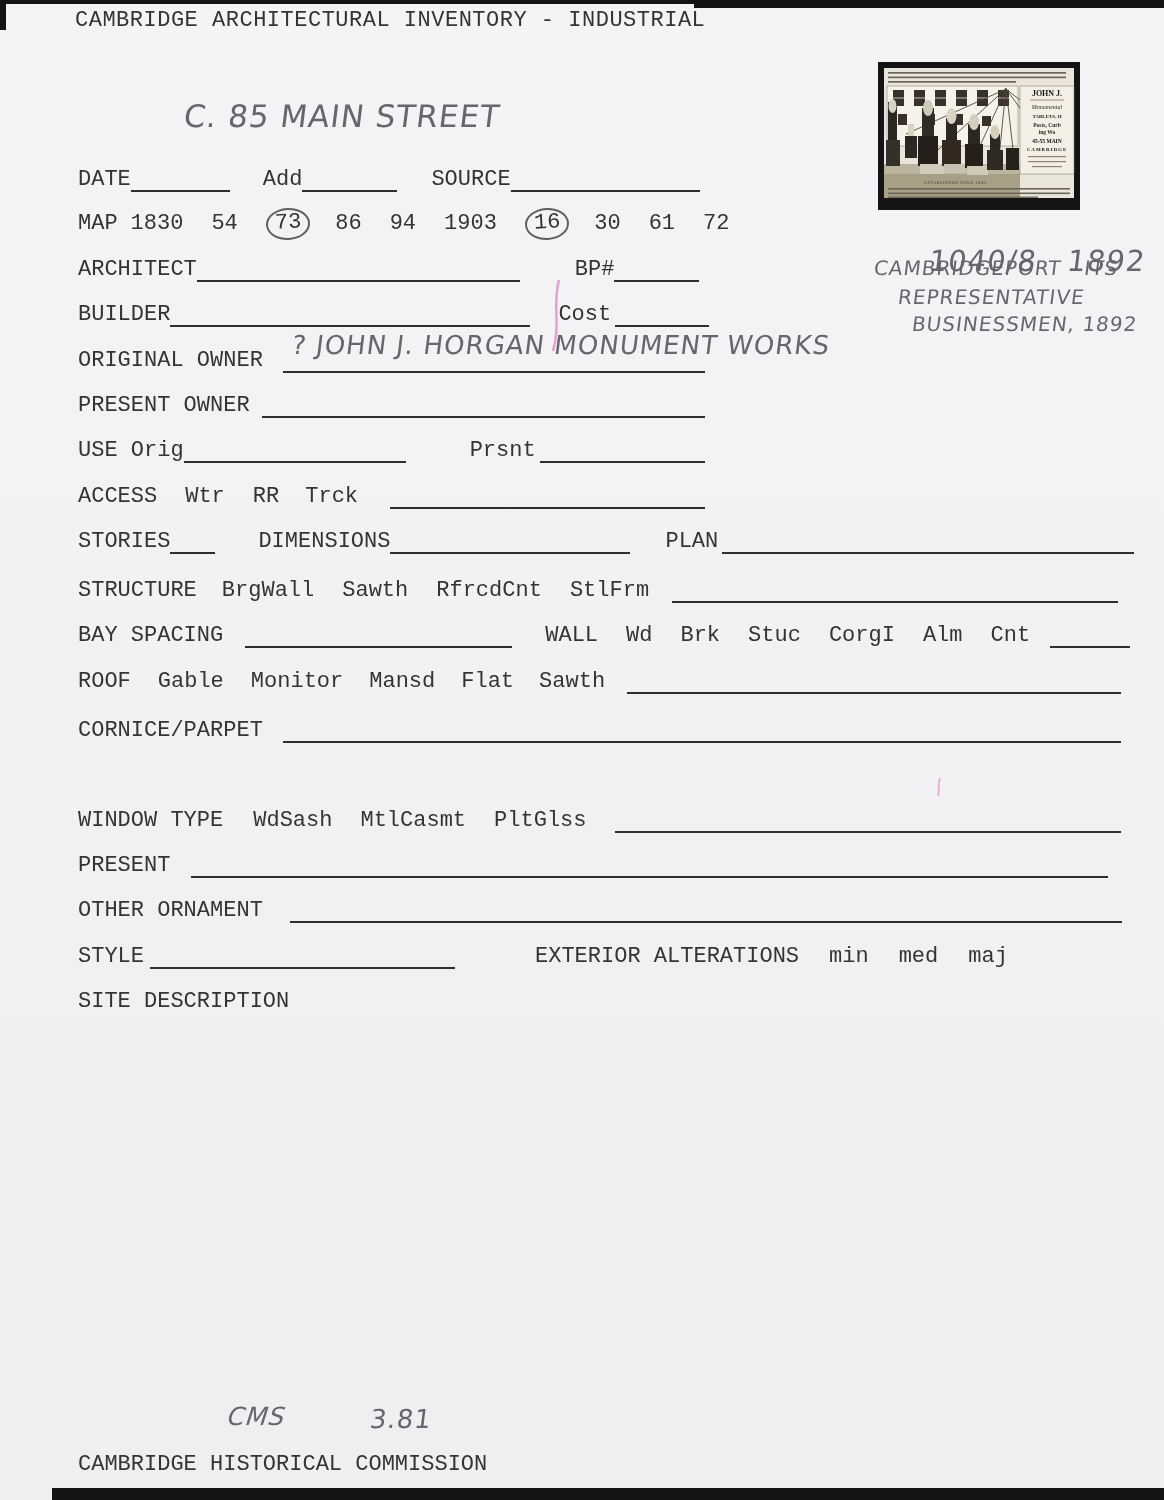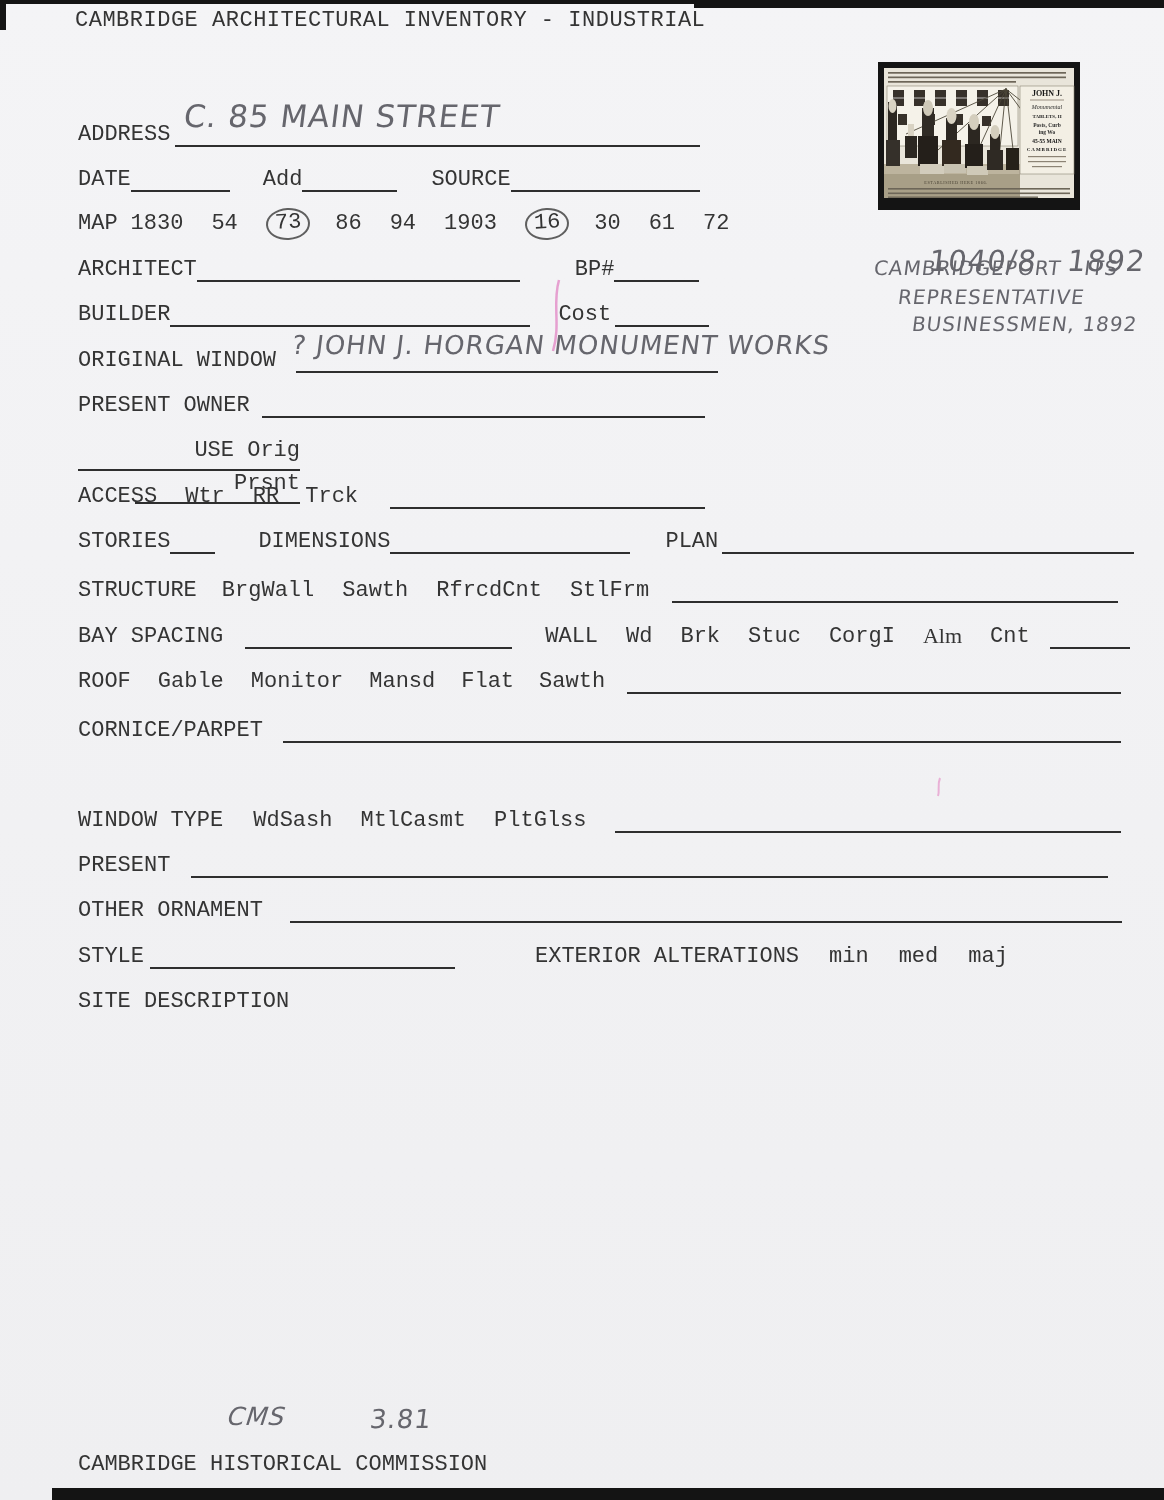--- a/index.html
+++ b/index.html
@@ -119,24 +119,20 @@
     <rect x="10" y="134.5" width="150" height="1.4" fill="#6d6658"></rect>
   </svg>
 
   <div class="hand" style="left:888px;top:210px;font-size:29px;">
     <span>1040/8</span><span>&nbsp;&nbsp;&nbsp;</span><span>1892</span>
   </div>
   <div class="hand" style="left:874px;top:256px;font-size:20px;">CAMBRIDGEPORT - ITS</div>
   <div class="hand" style="left:898px;top:285px;font-size:20px;">REPRESENTATIVE</div>
   <div class="hand" style="left:912px;top:312px;font-size:20px;">BUSINESSMEN, 1892</div>
 
-  <div class="row" style="top:122px;">
-    <span class="t">ADDRESS</span>
-    <span class="ul" style="width:525px;margin-left:5px;"></span>
-  </div>
   <div class="hand" style="left:184px;top:98px;font-size:31px;">C. 85 MAIN STREET</div>
 
   <div class="row" style="top:167px;">
     <span class="t">DATE</span>
     <span class="ul" style="width:99px;"></span>
     <span class="t" style="margin-left:33px;">Add</span>
     <span class="ul" style="width:95px;"></span>
     <span class="t" style="margin-left:34px;">SOURCE</span>
     <span class="ul" style="width:189px;"></span>
   </div>
@@ -167,31 +163,31 @@
     <span class="ul" style="width:360px;"></span>
     <span class="t" style="margin-left:28px;">Cost</span>
     <span class="ul" style="width:94px;margin-left:4px;"></span>
   </div>
 
   <svg style="position:absolute;left:543px;top:278px;" width="30" height="76">
     <path d="M16,2 C9,26 18,46 10,73" stroke="#e07cc0" stroke-width="2.5" fill="none" opacity="0.7"></path>
   </svg>
 
   <div class="row" style="top:348px;">
-    <span class="t">ORIGINAL WINDOW</span>
+    <span class="t">ORIGINAL OWNER</span>
     <span class="ul" style="width:422px;margin-left:20px;"></span>
   </div>
   <div class="hand" style="left:292px;top:330px;font-size:26px;">? JOHN J. HORGAN MONUMENT WORKS</div>
 
   <div class="row" style="top:393px;">
     <span class="t">PRESENT OWNER</span>
     <span class="ul" style="width:443px;margin-left:12px;"></span>
   </div>
 
-  <div class="row" style="top:438px;flex-direction:column;">
+  <div class="row" style="top:438px;">
     <span class="t">USE Orig</span>
     <span class="ul" style="width:222px;"></span>
     <span class="t" style="margin-left:64px;">Prsnt</span>
     <span class="ul" style="width:165px;margin-left:4px;"></span>
   </div>
 
   <div class="row" style="top:529px;">
     <span class="t">STORIES</span>
     <span class="ul" style="width:45px;"></span>
     <span class="t" style="margin-left:43px;">DIMENSIONS</span>
@@ -218,21 +214,21 @@
   </div>
 
   <div class="row" style="top:623px;">
     <span class="t">BAY SPACING</span>
     <span class="ul" style="width:267px;margin-left:22px;width:267px;"></span>
     <span class="t" style="margin-left:33px;">WALL</span>
     <span class="t" style="margin-left:28px;">Wd</span>
     <span class="t" style="margin-left:28px;">Brk</span>
     <span class="t" style="margin-left:28px;">Stuc</span>
     <span class="t" style="margin-left:28px;">CorgI</span>
-    <span class="t" style="margin-left:28px;font-family:Liberation Serif, serif;">Alm</span>
+    <span class="t" style="margin-left:28px;">Alm</span>
     <span class="t" style="margin-left:28px;">Cnt</span>
     <span class="ul" style="width:80px;margin-left:20px;"></span>
   </div>
   <div class="ul" style="position:absolute;left:245px;top:645px;width:0;"></div>
 
   <div class="row" style="top:669px;">
     <span class="t">ROOF</span>
     <span class="t" style="margin-left:27px;">Gable</span>
     <span class="t" style="margin-left:27px;">Monitor</span>
     <span class="t" style="margin-left:26px;">Mansd</span>

